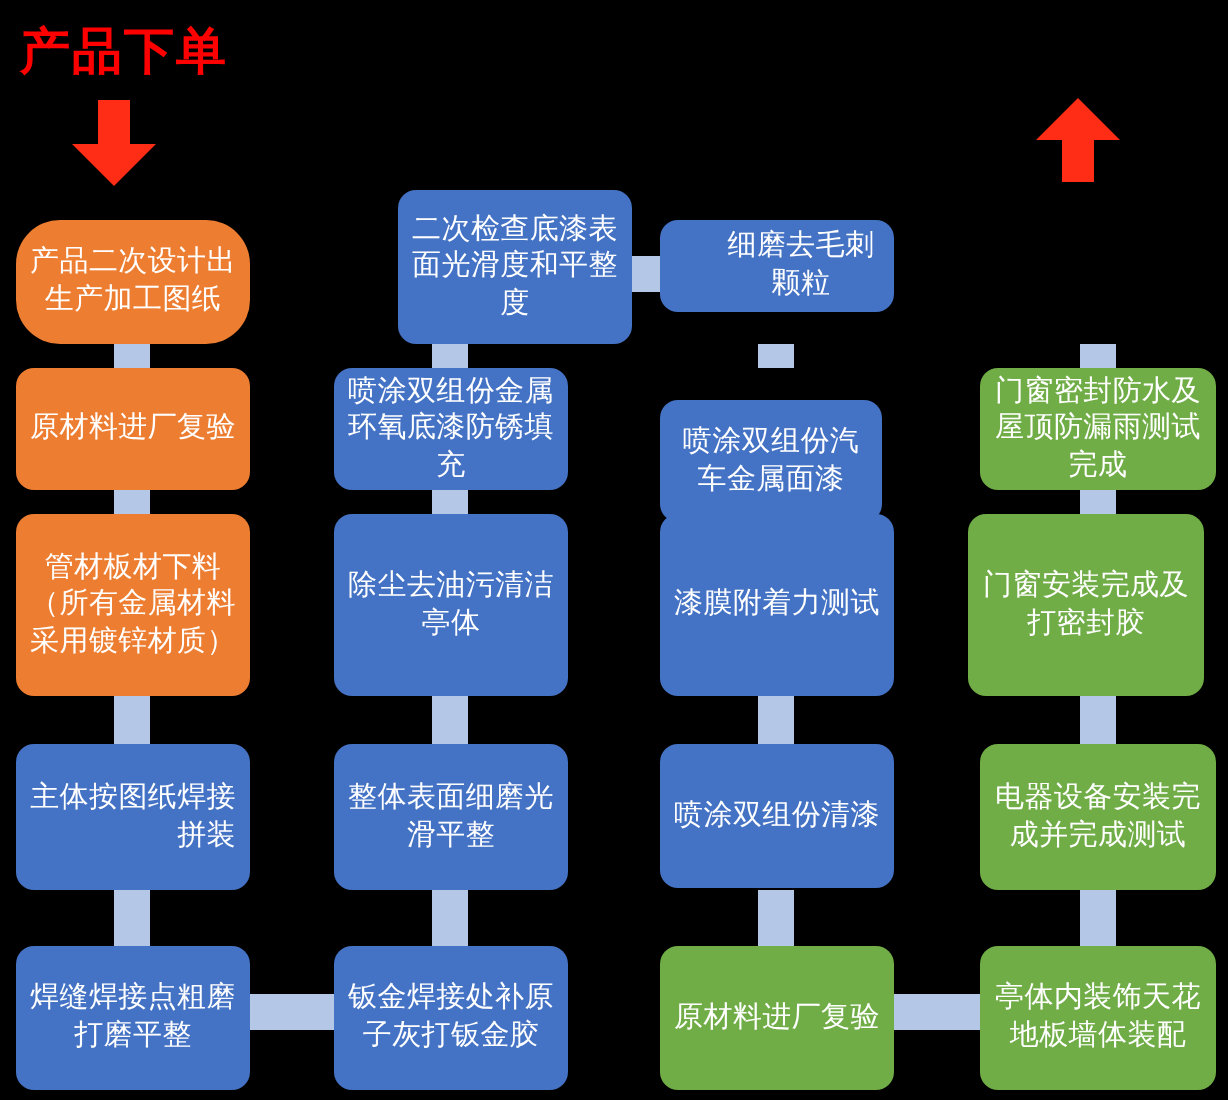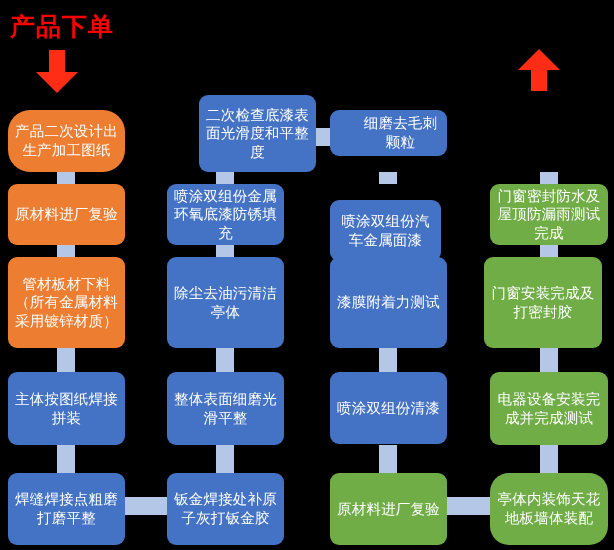--- a/index.html
+++ b/index.html
@@ -120,21 +120,21 @@
 
   <div class="node c-orange" style="left:8px; top:110px; width:117px; height:62px;border-radius:22px;">
     <span class="node-label">产品二次设计出生产加工图纸</span>
   </div>
   <div class="node c-orange" style="left:8px; top:184px; width:117px; height:61px;">
     <span class="node-label">原材料进厂复验</span>
   </div>
   <div class="node c-orange" style="left:8px; top:257px; width:117px; height:91px;">
     <span class="node-label">管材板材下料（所有金属材料采用镀锌材质）</span>
   </div>
-  <div class="node c-blue" style="left:8px; top:372px; width:117px; height:73px;">
+  <div class="node c-blue" style="left:8px; top:372px; width:117px; height:73px;text-align:right;">
     <span class="node-label">主体按图纸焊接拼装</span>
   </div>
   <div class="node c-blue" style="left:8px; top:473px; width:117px; height:72px;">
     <span class="node-label">焊缝焊接点粗磨打磨平整</span>
   </div>
 
   <div class="node c-blue" style="left:167px; top:95px; width:117px; height:77px;margin-left:32px;">
     <span class="node-label">二次检查底漆表面光滑度和平整度</span>
   </div>
   <div class="node c-blue" style="left:167px; top:184px; width:117px; height:61px;">
@@ -168,17 +168,17 @@
 
   <div class="node c-green" style="left:490px; top:184px; width:118px; height:61px;">
     <span class="node-label">门窗密封防水及屋顶防漏雨测试完成</span>
   </div>
   <div class="node c-green" style="left:484px; top:257px; width:118px; height:91px;">
     <span class="node-label">门窗安装完成及打密封胶</span>
   </div>
   <div class="node c-green" style="left:490px; top:372px; width:118px; height:73px;">
     <span class="node-label">电器设备安装完成并完成测试</span>
   </div>
-  <div class="node c-green" style="left:490px; top:473px; width:118px; height:72px;border-radius:19px;">
+  <div class="node c-green" style="left:490px; top:473px; width:118px; height:72px;">
     <span class="node-label">亭体内装饰天花地板墙体装配</span>
   </div>
 
 </div>
 
 </body></html>

